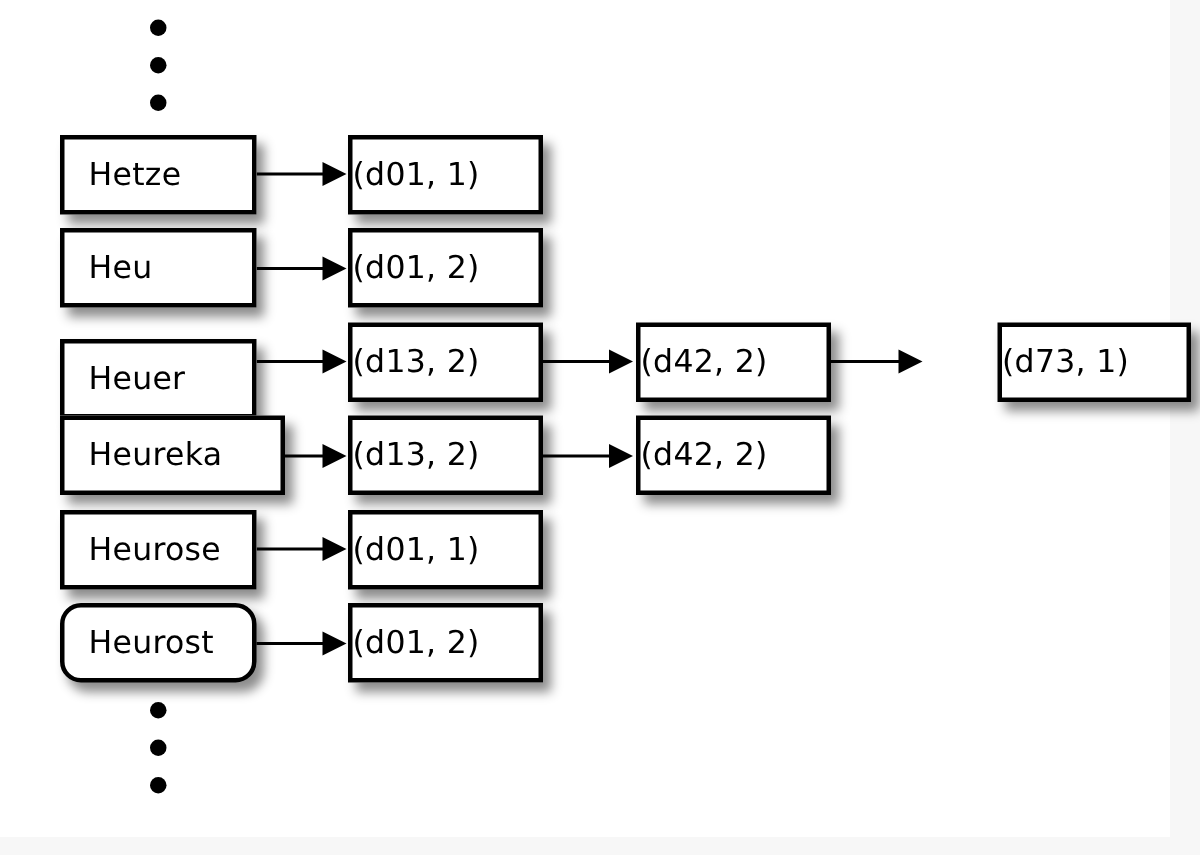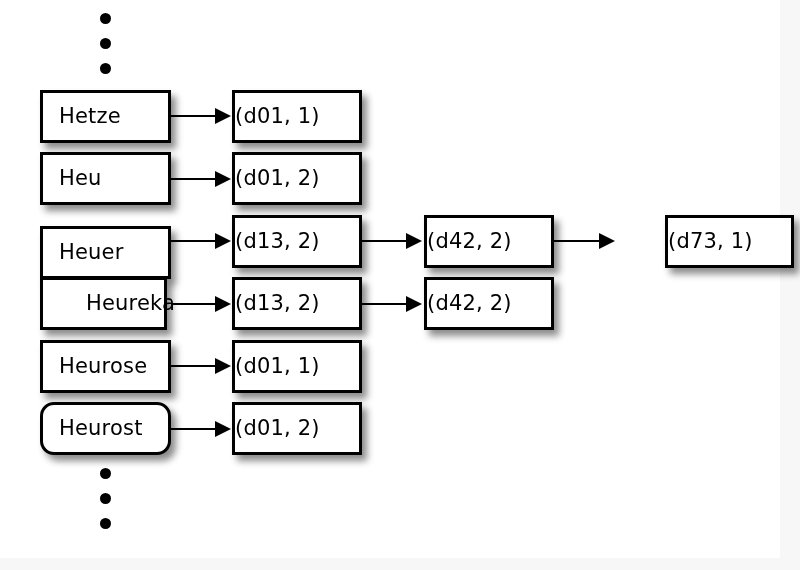--- a/index.html
+++ b/index.html
@@ -88,21 +88,21 @@
 
     <div class="node" style="left:40px; top:90px; width:131px; height:53px;">
       <span class="label">Hetze</span>
     </div>
     <div class="node" style="left:40px; top:152px; width:131px; height:53px;">
       <span class="label">Heu</span>
     </div>
     <div class="node" style="left:40px; top:215px; width:131px; height:53px;margin-top:11px;">
       <span class="label">Heuer</span>
     </div>
-    <div class="node" style="left:40px; top:277px; width:127px; height:53px;padding-left:27px;">
+    <div class="node" style="left:40px; top:277px; width:150px; height:53px;">
       <span class="label">Heureka</span>
     </div>
     <div class="node" style="left:40px; top:340px; width:131px; height:53px;">
       <span class="label">Heurose</span>
     </div>
     <div class="node" style="left:40px; top:402px; width:131px; height:53px;border-radius:14px;">
       <span class="label">Heurost</span>
     </div>
 
     <div class="node centered" style="left:232px; top:90px; width:130px; height:53px;">

